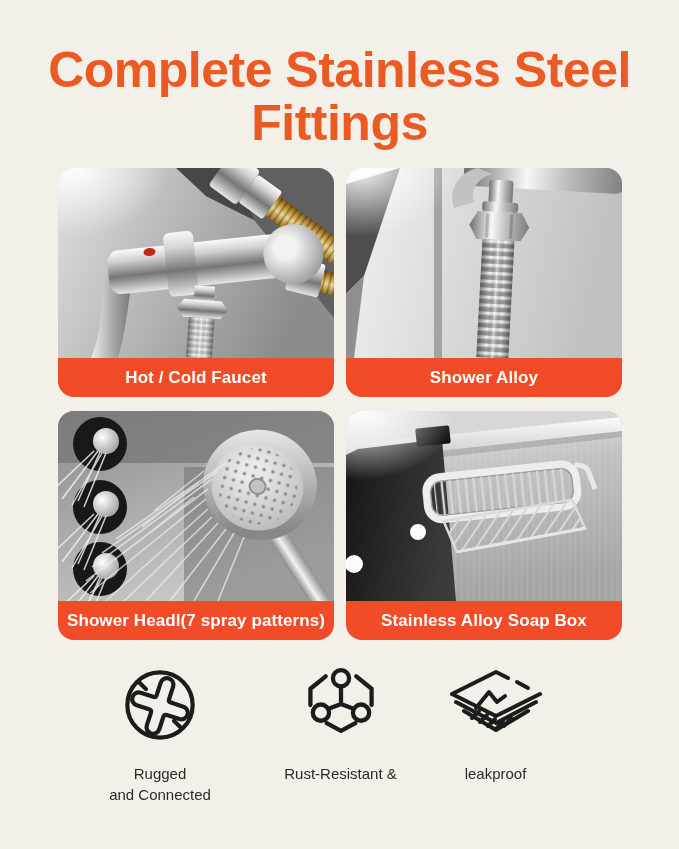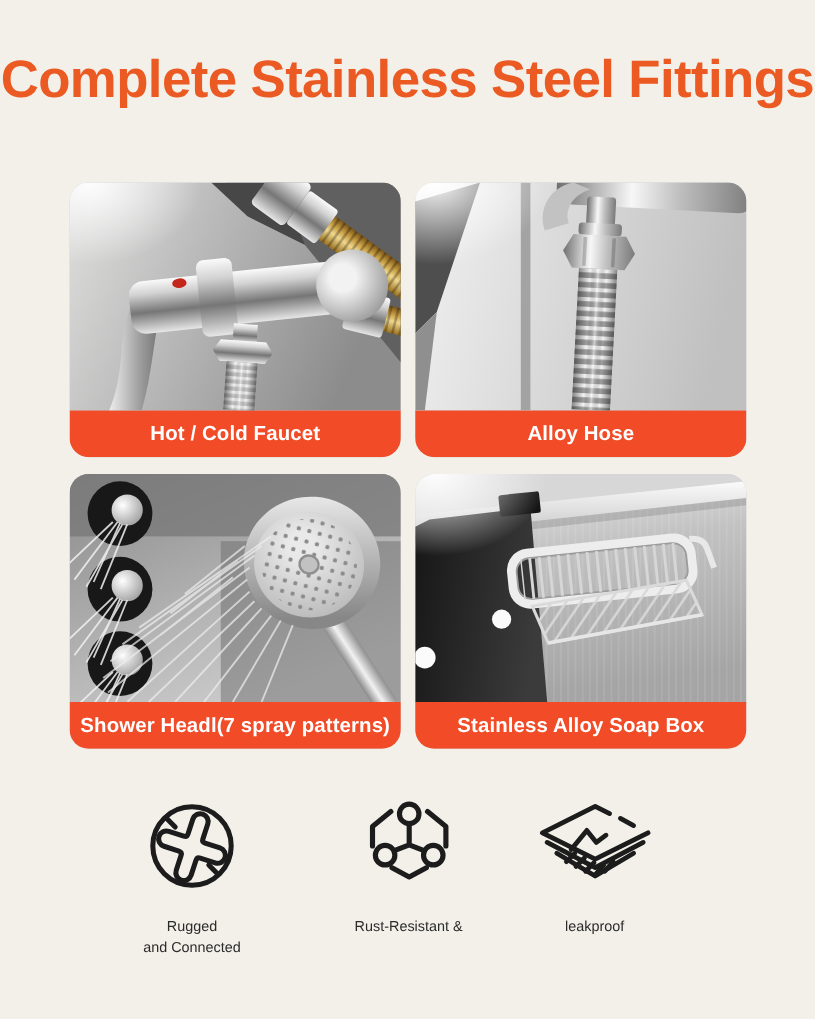--- a/index.html
+++ b/index.html
@@ -1,38 +1,38 @@
 <!DOCTYPE html>
 <html><head>
 <meta charset="utf-8">
 <style>
   html,body{margin:0;padding:0;}
   body{width:679px;height:849px;background:#F2F0E9;font-family:"Liberation Sans",sans-serif;}
   .canvas{position:relative;width:679px;height:849px;background:#F2F0E9;overflow:hidden;}
 
   
   .hdr{padding-top:44px;text-align:center;}
-  .title{margin:0;font-size:44px;line-height:1.05;font-weight:bold;letter-spacing:-0.5px;color:#EC5A23;}
+  .title{margin:0;font-size:50px;line-height:1.05;font-weight:bold;letter-spacing:-0.5px;color:#EC5A23;}
   .subtitle{margin:11px 0 0 0;font-size:17.5px;color:#3D3D3D;}
 
   
-  .grid{position:absolute;left:58px;top:152px;display:grid;grid-template-columns:276px 276px;column-gap:12px;row-gap:14px;text-align:center;}
+  .grid{position:absolute;left:58px;top:168px;display:grid;grid-template-columns:276px 276px;column-gap:12px;row-gap:14px;text-align:center;}
   .tile{width:276px;height:229px;border-radius:16px;overflow:hidden;display:flex;flex-direction:column;background:#cfcfcf;margin:0;}
   .photo{position:relative;flex:1;min-height:0;}
   .photo svg{display:block;width:100%;height:100%;}
   .photo.glow::after{content:"";position:absolute;inset:0;pointer-events:none;
     background:radial-gradient(130px 95px at 6% 0%, rgba(255,255,255,.95), rgba(255,255,255,0) 72%);}
   .bar{height:39px;flex:0 0 39px;background:#F14B27;color:#fff;display:flex;align-items:center;justify-content:center;
     font-size:17px;font-weight:bold;letter-spacing:.1px;}
 
   
   .features{position:absolute;top:660px;left:0;width:679px;height:160px;}
   .feature{position:absolute;text-align:center;}
   .feature .icon-box{height:90px;display:flex;align-items:center;justify-content:center;}
-  .feature .cap{margin-top:14px;font-size:12px;line-height:1.38;color:#2B2B2B;}
+  .feature .cap{margin-top:14px;font-size:15px;line-height:1.38;color:#2B2B2B;}
   .f1{left:85px;width:150px;}
   .f2{left:243px;width:195px;text-align:center;}
   .f3{left:418px;width:155px;}
 </style>
 </head>
 <body>
 
 <div class="canvas">
 
   <div class="hdr">
@@ -155,21 +155,21 @@
             <rect x="139" y="12" width="24" height="24" rx="3" fill="url(#t2chromeH)"></rect>
             <rect x="133" y="34" width="36" height="10" rx="3" fill="url(#t2chromeH)"></rect>
             <polygon points="129,44 173,44 181,58 173,72 129,72 121,58" fill="url(#t2chromeH)"></polygon>
             <line x1="139" y1="46" x2="139" y2="70" stroke="#00000030" stroke-width="3"></line>
             <line x1="163" y1="46" x2="163" y2="70" stroke="#00000030" stroke-width="3"></line>
             <rect x="135" y="72" width="32" height="118" fill="url(#t2corr)"></rect>
             <rect x="135" y="72" width="32" height="118" fill="url(#t2shade)"></rect>
           </g>
         </svg>
       </div>
-      <figcaption class="bar">Alloy Hose</figcaption>
+      <figcaption class="bar">Shower Alloy</figcaption>
     </figure>
 
     <figure class="tile">
       <div class="photo">
         <svg viewBox="0 0 276 190" preserveAspectRatio="none">
           <defs>
             <linearGradient id="t3bg" x1="0" y1="0" x2="0.6" y2="1">
               <stop offset="0" stop-color="#8a8a8a"></stop>
                 <stop offset="1" stop-color="#cdcdcd"></stop>
             </linearGradient>

